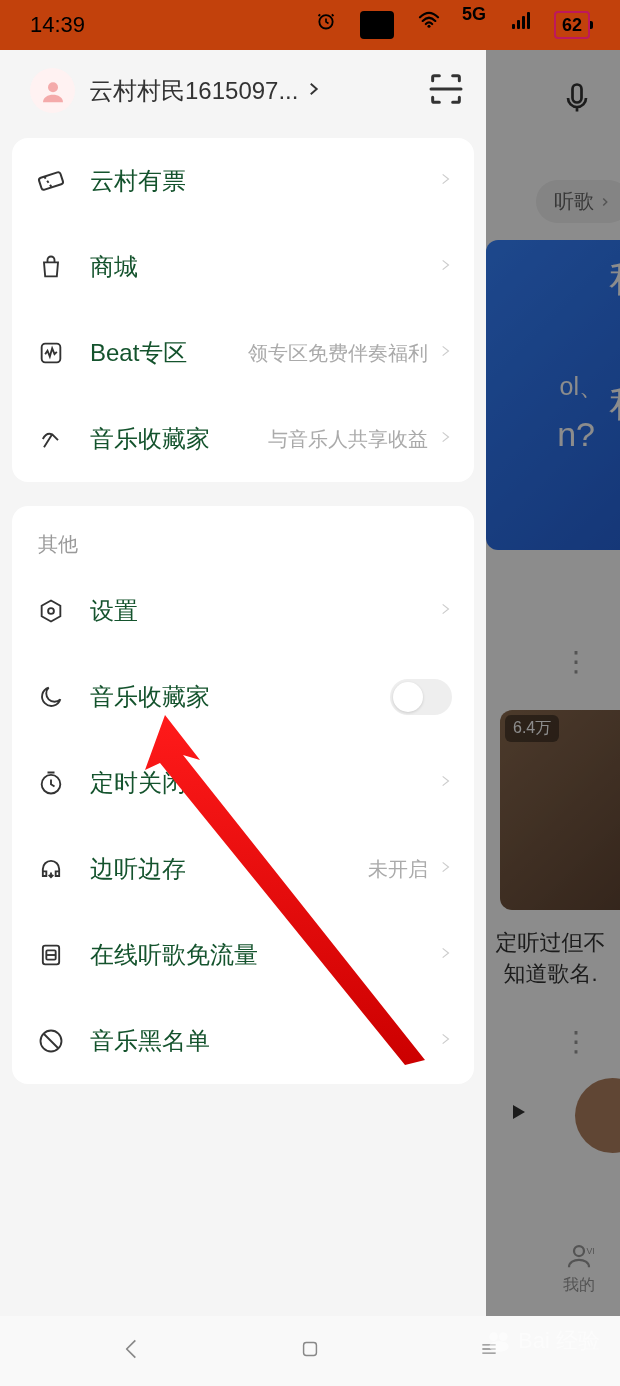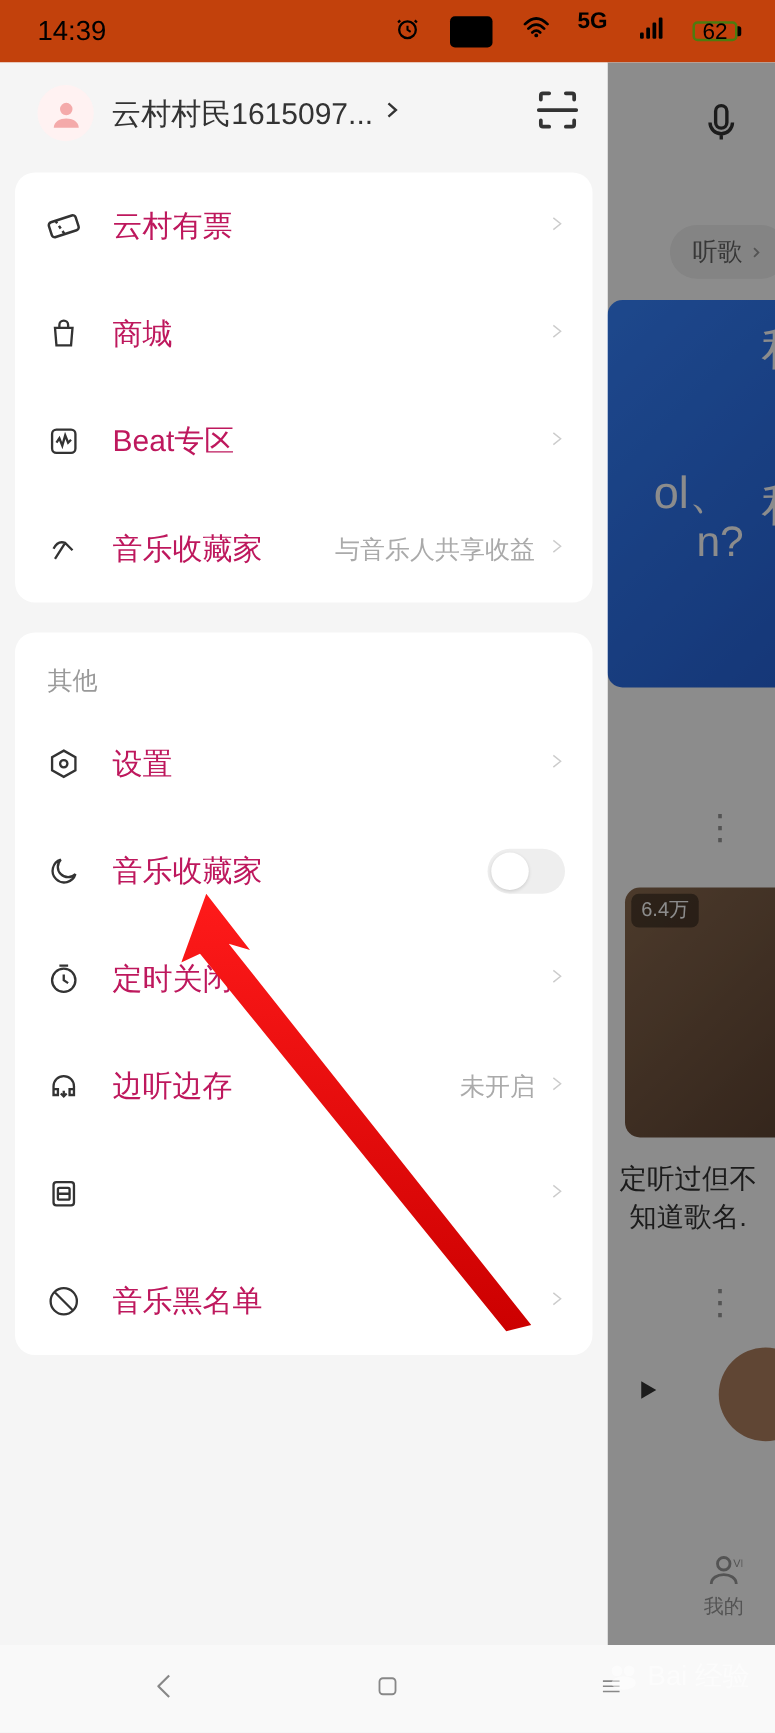--- a/index.html
+++ b/index.html
@@ -35,29 +35,29 @@
     .status-icons span, .status-icons svg {
       font-size: 18px;
       color: #000;
     }
     .battery-box {
       display: flex;
       align-items: center;
       gap: 2px;
     }
     .battery-icon {
-      border: 2px solid #4d7c0f;
+      border: 2px solid #be185d;
       border-radius: 4px;
       width: 36px;
-      height: 16px;
+      height: 28px;
       display: flex;
       align-items: center;
       justify-content: center;
       font-size: 12px;
-      font-weight: 400;
+      font-weight: 700;
       position: relative;
     }
     .battery-icon::after {
       content: '';
       position: absolute;
       right: -5px;
       width: 3px;
       height: 8px;
       background: #000;
       border-radius: 0 2px 2px 0;
@@ -131,21 +131,21 @@
       margin-right: 22px;
       flex-shrink: 0;
     }
     .item-icon svg {
       stroke: #333;
       stroke-width: 1.6;
       fill: none;
     }
     .item-label {
       font-size: 24px;
-      color: #be185d;
+      color: #14532d;
       flex: 0 0 auto;
     }
     .item-sub {
       font-size: 20px;
       color: #aaa;
       margin-left: auto;
       margin-right: 10px;
     }
     .chevron {
       margin-left: auto;
@@ -387,21 +387,21 @@
         <path d="M6 12a6 6 0 0012 0M12 18v3" stroke="#333" stroke-width="1.8" fill="none"></path>
       </svg>
   </div>
   <div class="bg-pill">
     <span>听歌</span>
     <svg width="14" height="14" viewBox="0 0 24 24" style="margin-left:4px">
         <path d="M9 6l6 6-6 6" stroke="#999" stroke-width="2.5" fill="none"></path>
       </svg>
   </div>
   <div class="bg-blue-card">
-    <span style="color:#fff;font-size:36px;position:absolute;right:63px;top:130px">ol、</span>
+    <span style="color:#fff;font-size:25px;position:absolute;right:46px;top:130px">ol、</span>
     <span style="color:#fff;font-size:34px;position:absolute;right:55px;top:175px">n?</span>
     <span style="color:#fff;font-size:36px;font-weight:500;position:absolute;right:5px;top:15px">私</span>
     <span style="color:#fff;font-size:36px;font-weight:500;position:absolute;right:5px;top:140px">私</span>
   </div>
   <div class="bg-more m1">⋮</div>
   <div class="bg-image-card">
     <div class="badge-64">6.4万</div>
   </div>
   <div class="bg-txt">
     <span>定听过但不</span><br>
@@ -473,20 +473,21 @@
           </svg></span>
     </div>
     <div class="item">
       <span class="item-icon">
         <svg width="28" height="28" viewBox="0 0 24 24">
             <rect x="4" y="4" width="16" height="16" rx="3"></rect>
             <path d="M7 13l2-3 2 5 2-7 2 5 2-2"></path>
           </svg>
       </span>
       <span class="item-label">Beat专区</span>
+      <span class="item-sub">领专区免费伴奏福利</span>
       <span class="chevron"><svg width="14" height="22" viewBox="0 0 24 24">
             <path d="M8 4l10 8-10 8"></path>
           </svg></span>
     </div>
     <div class="item">
       <span class="item-icon">
         <svg width="28" height="28" viewBox="0 0 24 24">
             <path d="M5 12 Q8 6 13 8 L18 13 M13 8l-7 11"></path>
           </svg>
       </span>
@@ -552,20 +553,21 @@
     </div>
 
     <div class="item">
       <span class="item-icon">
         <svg width="28" height="28" viewBox="0 0 24 24">
             <rect x="5" y="4" width="14" height="16" rx="2"></rect>
             <rect x="8" y="8" width="8" height="8" rx="1"></rect>
             <path d="M8 12h8"></path>
           </svg>
       </span>
+      <span class="item-label">在线听歌免流量</span>
       <span class="chevron"><svg width="14" height="22" viewBox="0 0 24 24">
             <path d="M8 4l10 8-10 8"></path>
           </svg></span>
     </div>
 
     <div class="item">
       <span class="item-icon">
         <svg width="28" height="28" viewBox="0 0 24 24">
             <circle cx="12" cy="12" r="9"></circle>
             <path d="M6 6l12 12"></path>

